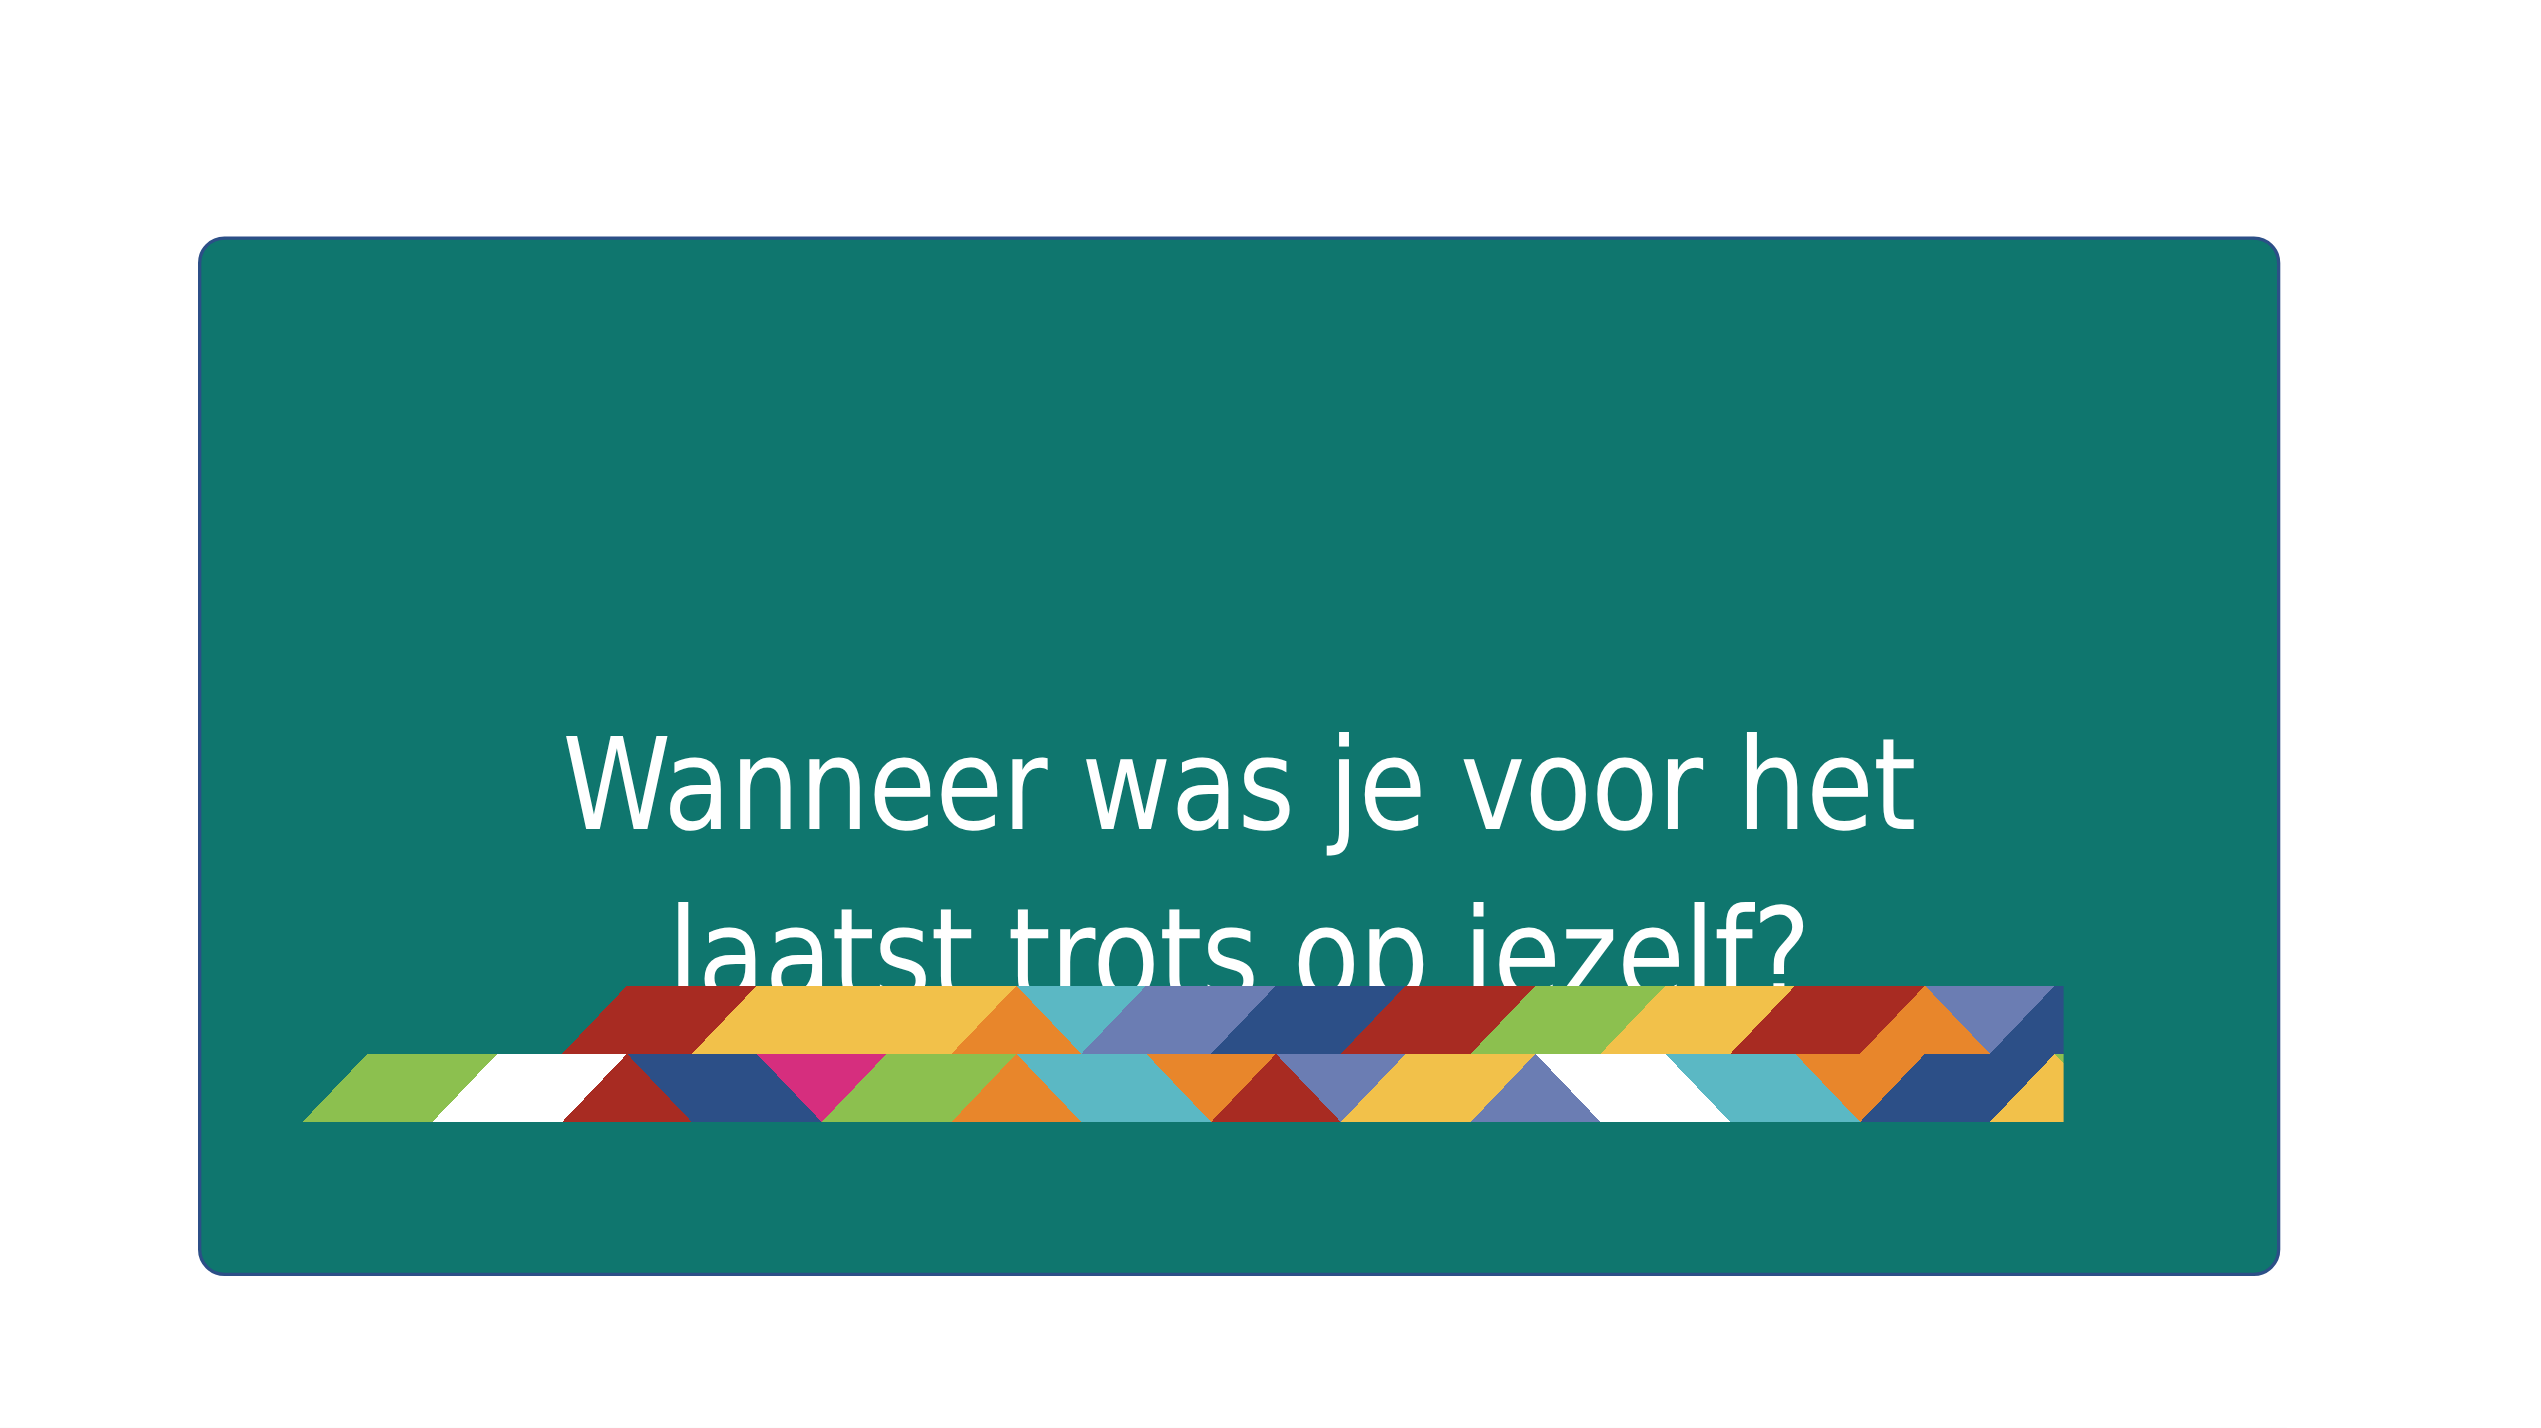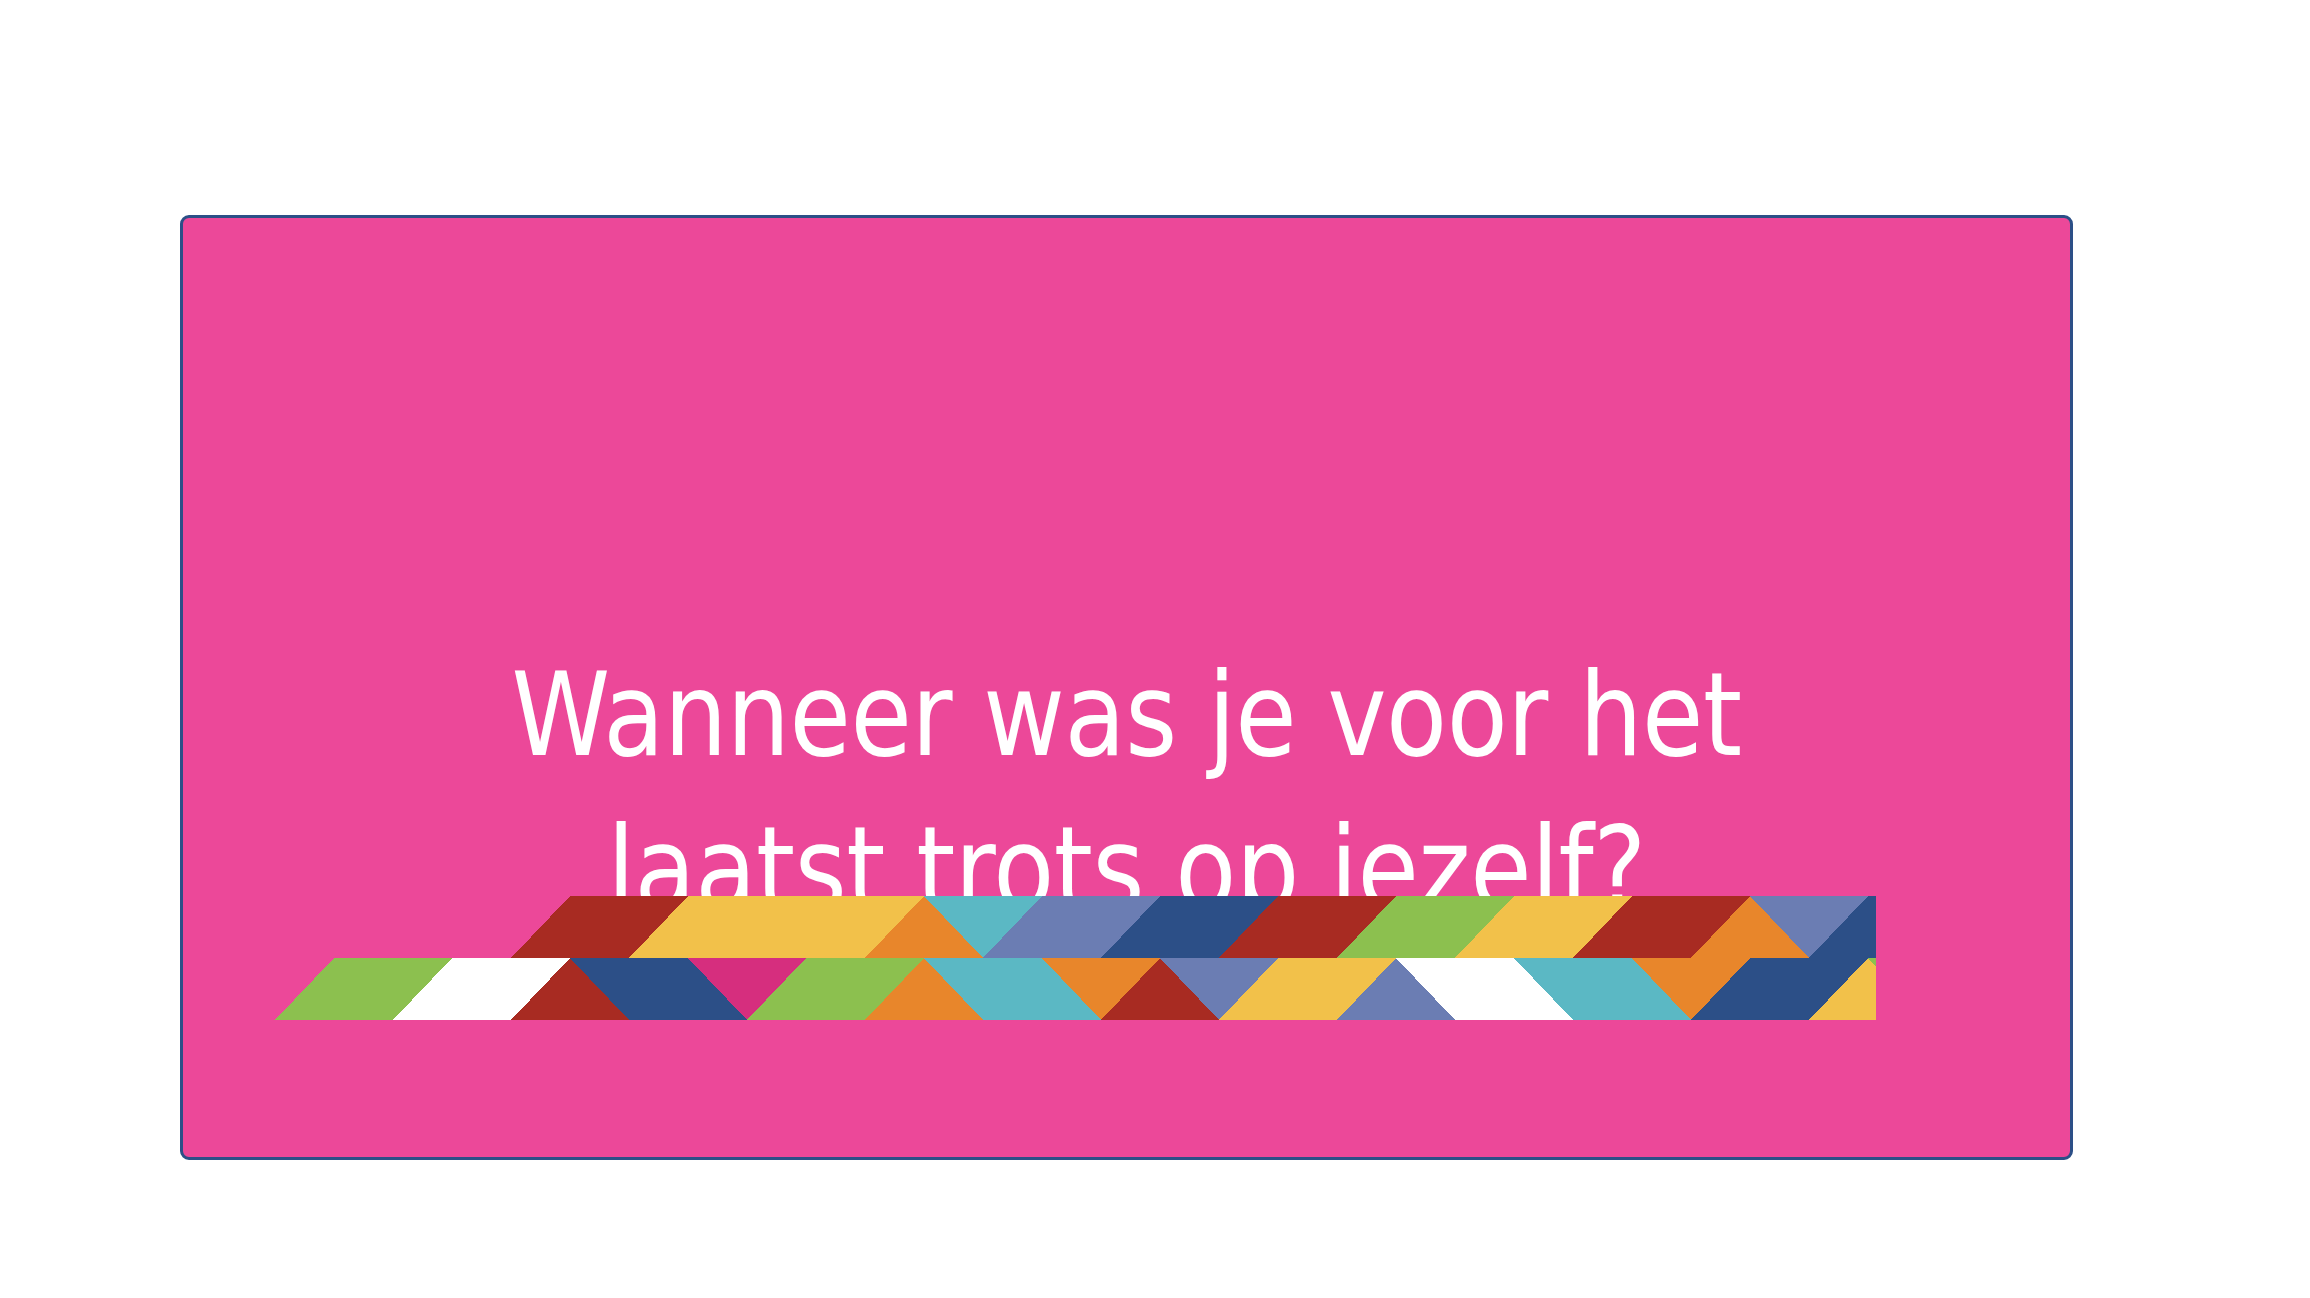--- a/index.html
+++ b/index.html
@@ -23,23 +23,23 @@
     background: #ffffff;
   }
 
   #content-card {
     position: absolute;
     left: 180px;
     top: 215px;
     width: 1893px;
     height: 945px;
     box-sizing: border-box;
-    background: #ec4899;
+    background: #0f766e;
     border: 3px solid #2C4F87;
-    border-radius: 9px;
+    border-radius: 24px;
     overflow: hidden;
   }
 
   #headline-block {
     position: absolute;
     left: 0;
     top: 420px;
     width: 100%;
     text-align: center;
     color: #ffffff;

